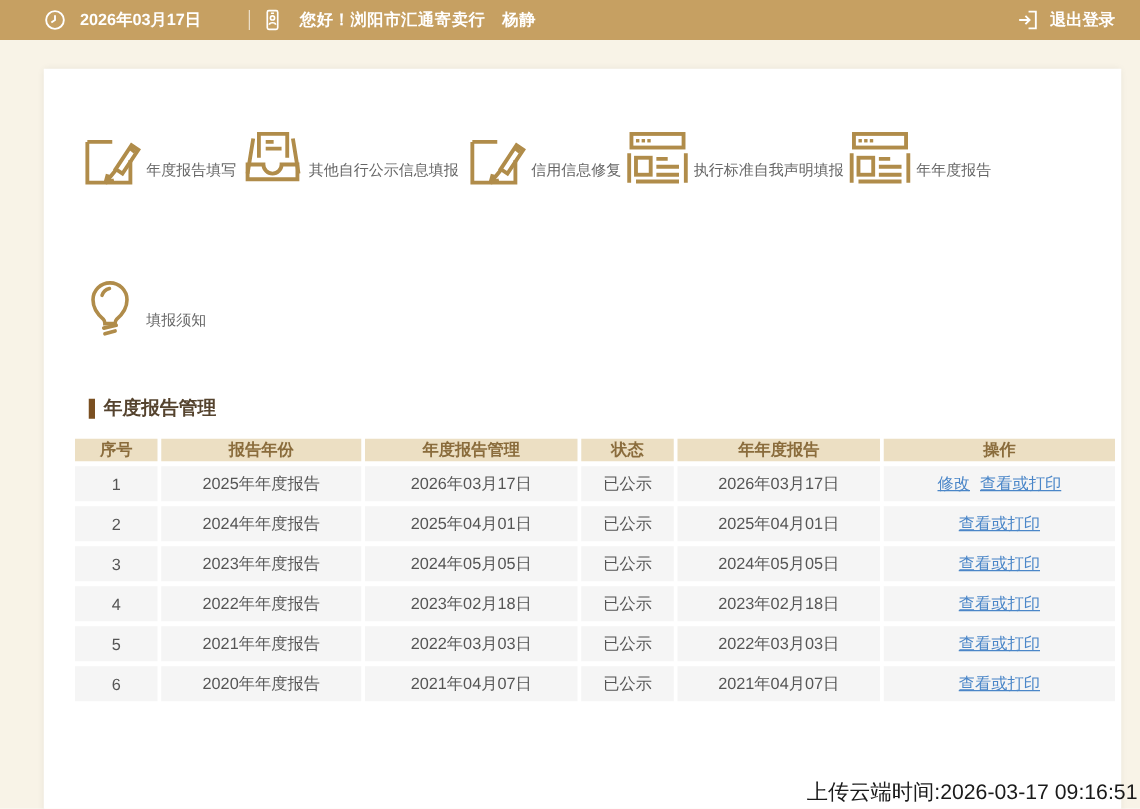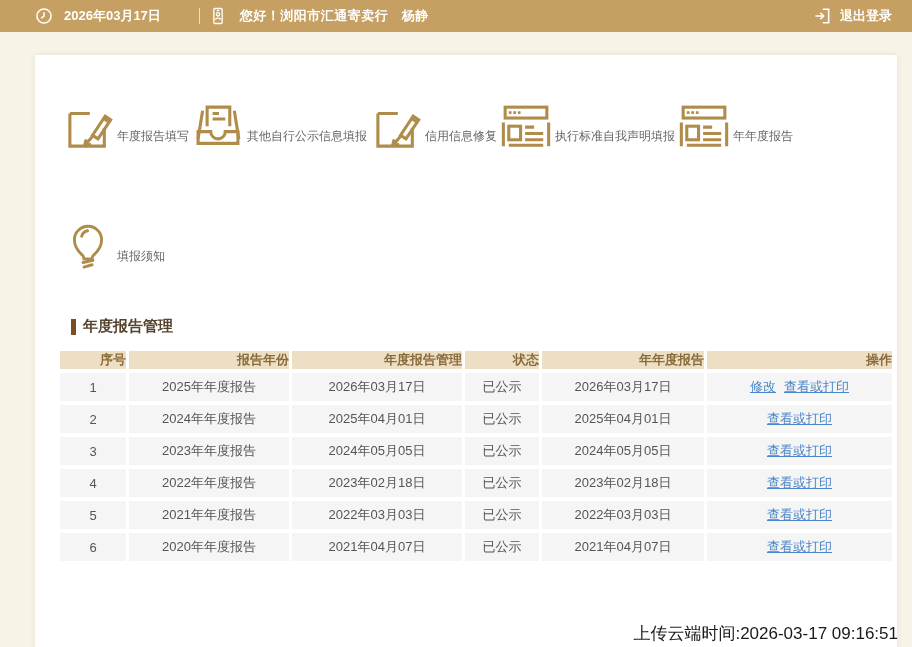--- a/index.html
+++ b/index.html
@@ -49,32 +49,32 @@
     font-size:15px;color:#55432e;font-weight:bold;
   }
   .section-title .bar{width:5px;height:16px;background:var(--section-bar);margin-right:7px}
   
   table.report{
     margin:11px 2px 0 22px;width:838px;table-layout:fixed;
     border-collapse:separate;border-spacing:3px 4px;font-size:13px;
   }
   table.report th{
     background:var(--hdr-bg);color:var(--hdr-text);font-weight:bold;
-    height:16px;text-align:right;
+    height:16px;text-align:center;
   }
   table.report td{
     background:var(--cell-bg);color:var(--cell-text);
     height:28px;text-align:center;
   }
   table.report a{color:var(--link-blue);text-decoration:underline;margin:0 4px;cursor:pointer}
   col.c-no{width:66px}col.c-year{width:160px}col.c-mod{width:170px}
   col.c-status{width:74px}col.c-pub{width:162px}
   
   .upload-overlay{
-    position:absolute;right:14px;top:622px;font-size:17px;color:#1a1a1a;
+    position:absolute;right:2px;top:622px;font-size:17px;color:#1a1a1a;
     white-space:nowrap;
   }
 </style>
 </head>
 <body>
 
 <div class="topbar">
   <span class="tico tb-clock">
     <svg viewBox="0 0 24 24" fill="none" stroke="currentColor" stroke-width="1.8">
       <circle cx="12" cy="12" r="8.5"></circle>

